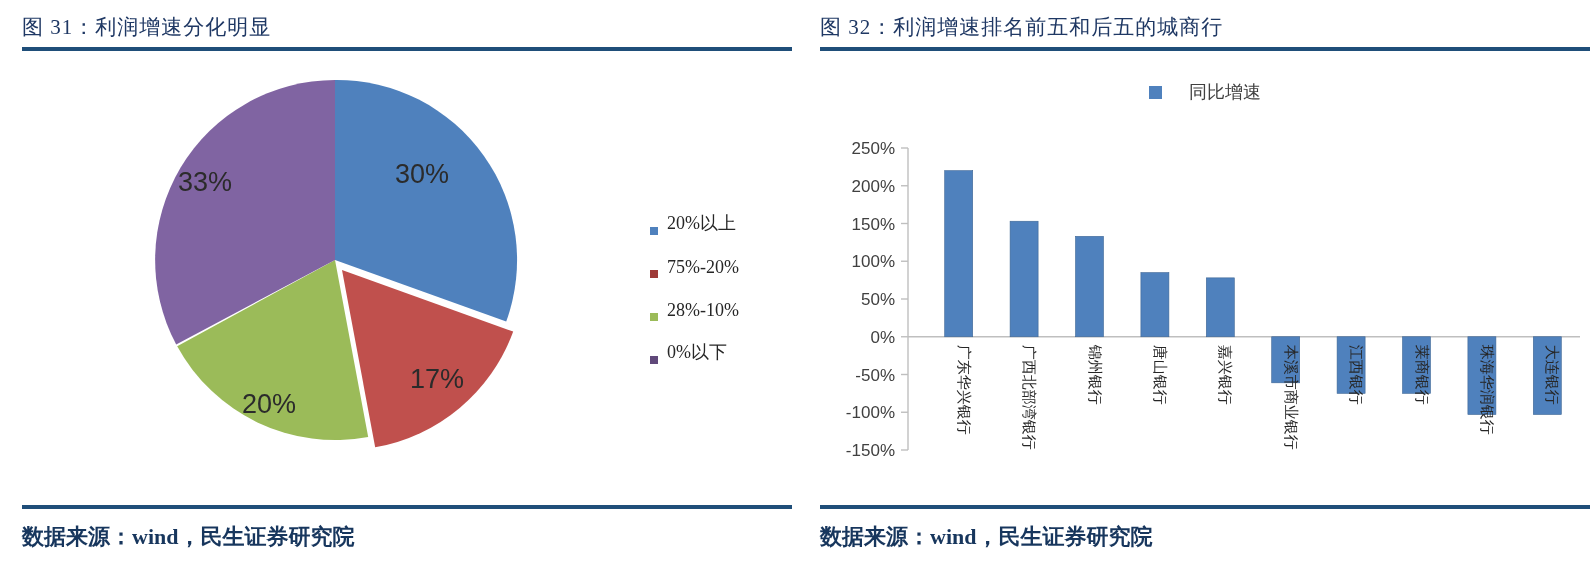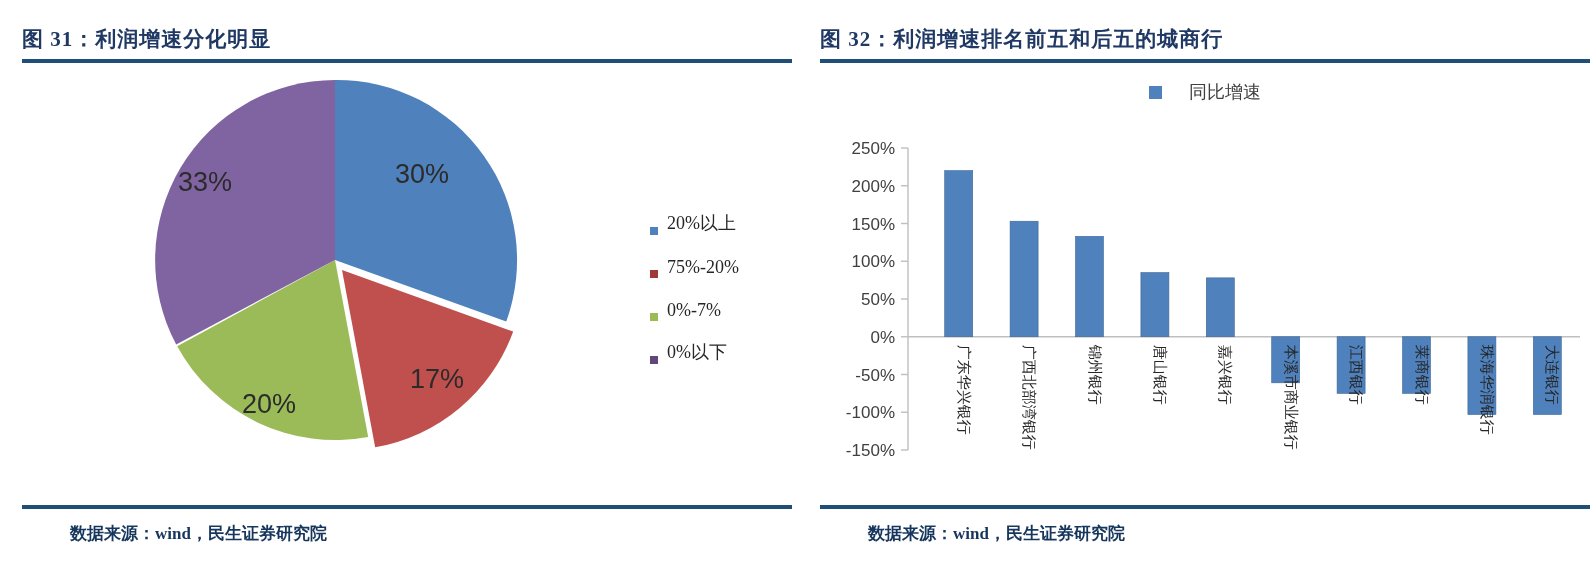--- a/index.html
+++ b/index.html
@@ -23,25 +23,25 @@
     position: absolute;
     top: 0;
     width: 770px;
     height: 567px;
   }
   .panel-left  { left: 22px; }
   .panel-right { left: 820px; }
 
   .fig-title {
     font-family: "Liberation Serif", "DejaVu Serif", serif;
-    font-weight: bold;
+    font-weight: normal;
     font-size: 21px;
     color: #1F3864;
     letter-spacing: 1px;
-    padding-top: 25px;
+    padding-top: 13px;
     height: 28px;
     white-space: nowrap;
   }
   .rule-top {
     height: 4px;
     background: #1F4E79;
     margin-top: 6px;
   }
   .rule-bottom {
     position: absolute;
@@ -50,24 +50,23 @@
     width: 770px;
     height: 4px;
     background: #1F4E79;
   }
   .source {
     position: absolute;
     left: 0;
     top: 522px;
     font-family: "Liberation Serif", "DejaVu Serif", serif;
     font-weight: bold;
-    font-size: 17px;
+    font-size: 22px;
     color: #17365D;
     white-space: nowrap;
-    margin-left: 48px;
   }
 
   
   .pie-area {
     position: absolute;
     left: 0;
     top: 50px;
     width: 770px;
     height: 450px;
   }
@@ -186,21 +185,21 @@
         <div class="legend-row">
           <span class="legend-swatch" style="background:#4F81BD"></span>
           <span class="legend-text">20%以上</span>
         </div>
         <div class="legend-row">
           <span class="legend-swatch" style="background:#9E3A38"></span>
           <span class="legend-text">75%-20%</span>
         </div>
         <div class="legend-row">
           <span class="legend-swatch" style="background:#9BBB59"></span>
-          <span class="legend-text">0%-7%</span>
+          <span class="legend-text">28%-10%</span>
         </div>
         <div class="legend-row">
           <span class="legend-swatch" style="background:#60497A"></span>
           <span class="legend-text">0%以下</span>
         </div>
       </div>
     </div>
 
     <div class="rule-bottom"></div>
     <div class="source">数据来源：wind，民生证券研究院</div>

